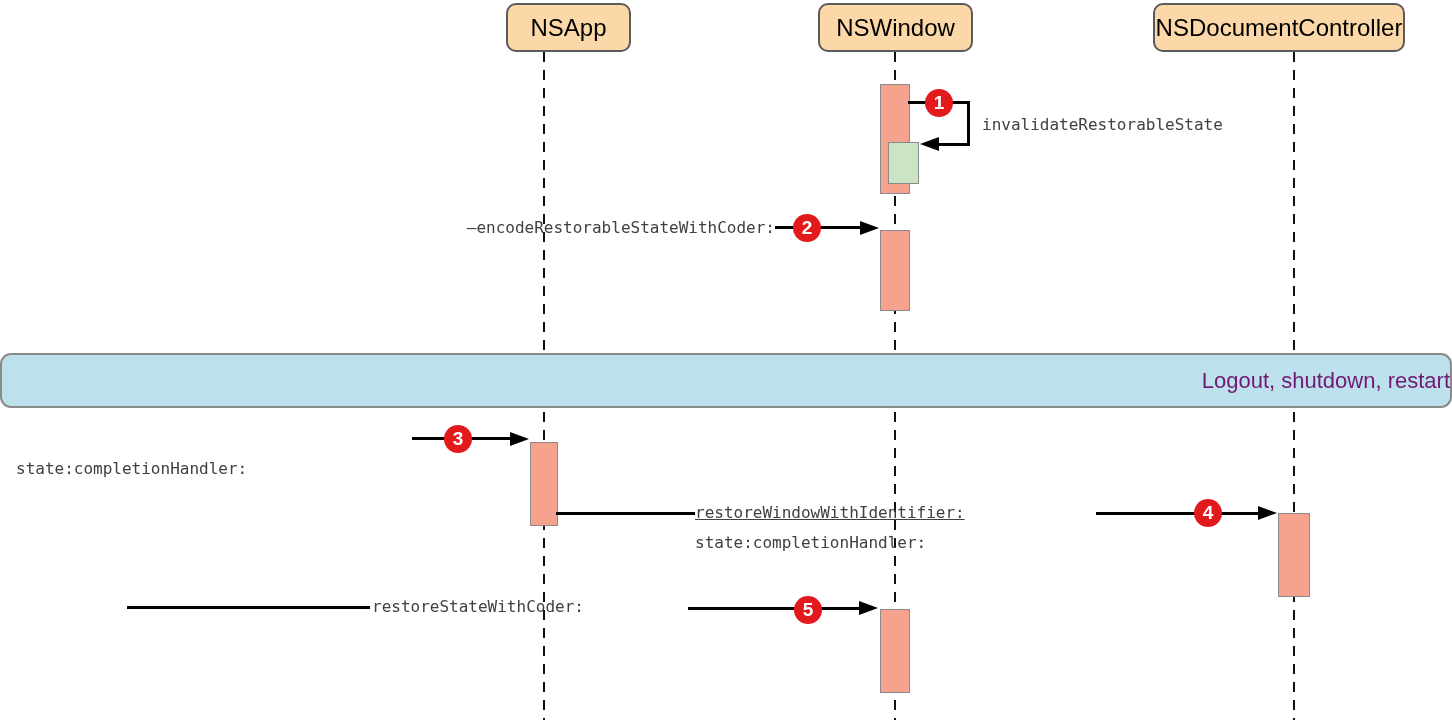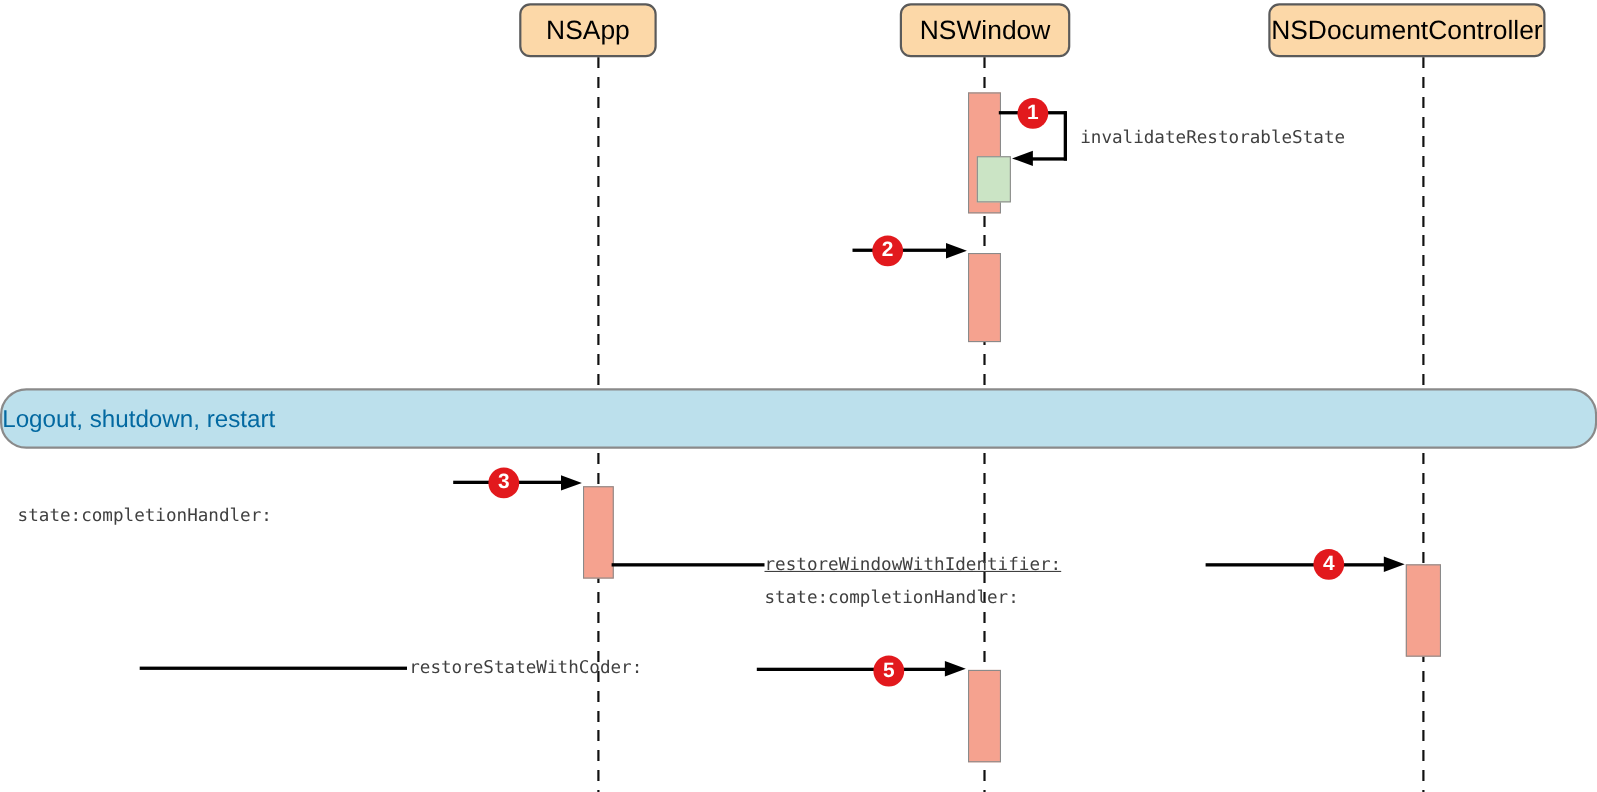--- a/index.html
+++ b/index.html
@@ -10,22 +10,22 @@
     background:repeating-linear-gradient(to bottom,#111 0px,#111 10px,transparent 10px,transparent 18px);}
   
   .actor{position:absolute;top:3px;height:49px;background:#fcd8a8;border:2px solid #5a5a5a;
          border-radius:10px;display:flex;align-items:center;justify-content:center;
          font-size:24px;color:#000;box-sizing:border-box;}
   
   .bar{position:absolute;background:#f5a28f;border:1.5px solid #8a8a8a;box-sizing:border-box;}
   .bar.green{background:#cbe4c5;}
   
   .band{position:absolute;left:0;top:353px;width:1452px;height:55px;background:#bce0ec;
-        border:2px solid #8a8a8a;border-radius:24px;box-sizing:border-box;
-        display:flex;align-items:center;justify-content:flex-start;font-size:22px;color:#0369a1;}
+        border:2px solid #8a8a8a;border-radius:11px;box-sizing:border-box;
+        display:flex;align-items:center;justify-content:flex-end;font-size:22px;color:#701a75;}
   
   .mline{position:absolute;height:3px;background:#000;}
   .vline{position:absolute;width:3px;background:#000;}
   .arrow-r{position:absolute;width:0;height:0;border-top:7px solid transparent;
            border-bottom:7px solid transparent;border-left:19px solid #000;}
   .arrow-l{position:absolute;width:0;height:0;border-top:7px solid transparent;
            border-bottom:7px solid transparent;border-right:19px solid #000;}
   .badge{position:absolute;width:28px;height:28px;border-radius:50%;background:#e2191d;
          color:#fff;font-size:19px;font-weight:bold;display:flex;align-items:center;
          justify-content:center;line-height:28px;}
@@ -34,21 +34,21 @@
 </style>
 </head>
 <body>
 
 <div class="stage">
 
   <div class="lifeline" style="left:543px;"></div>
   <div class="lifeline" style="left:894px;"></div>
   <div class="lifeline" style="left:1293px;"></div>
 
-  <div class="actor" style="left:472px;width:125px;">
+  <div class="actor" style="left:506px;width:125px;">
     <span>NSApp</span>
   </div>
   <div class="actor" style="left:818px;width:155px;">
     <span>NSWindow</span>
   </div>
   <div class="actor" style="left:1153px;width:252px;">
     <span>NSDocumentController</span>
   </div>
 
   <div class="bar" style="left:880px;top:84px;width:30px;height:110px;"></div>
@@ -64,20 +64,21 @@
 
   <div class="mline" style="left:908px;top:101px;width:61px;"></div>
   <div class="vline" style="left:967px;top:101px;height:45px;"></div>
   <div class="mline" style="left:932px;top:143px;width:38px;"></div>
   <div class="arrow-l" style="left:920px;top:137px;"></div>
   <div class="badge" style="left:925px;top:89px;">
     <span>1</span>
   </div>
   <div class="mlabel" style="left:982px;top:112px;">invalidateRestorableState</div>
 
+  <div class="mlabel" style="right:677px;top:215px;">—encodeRestorableStateWithCoder:</div>
   <div class="mline" style="left:775px;top:226px;width:88px;"></div>
   <div class="arrow-r" style="left:860px;top:221px;"></div>
   <div class="badge" style="left:793px;top:214px;">
     <span>2</span>
   </div>
 
   <div class="mlabel" style="left:16px;top:456px;">state:completionHandler:</div>
   <div class="mline" style="left:412px;top:437px;width:100px;"></div>
   <div class="arrow-r" style="left:510px;top:432px;"></div>
   <div class="badge" style="left:444px;top:425px;">

